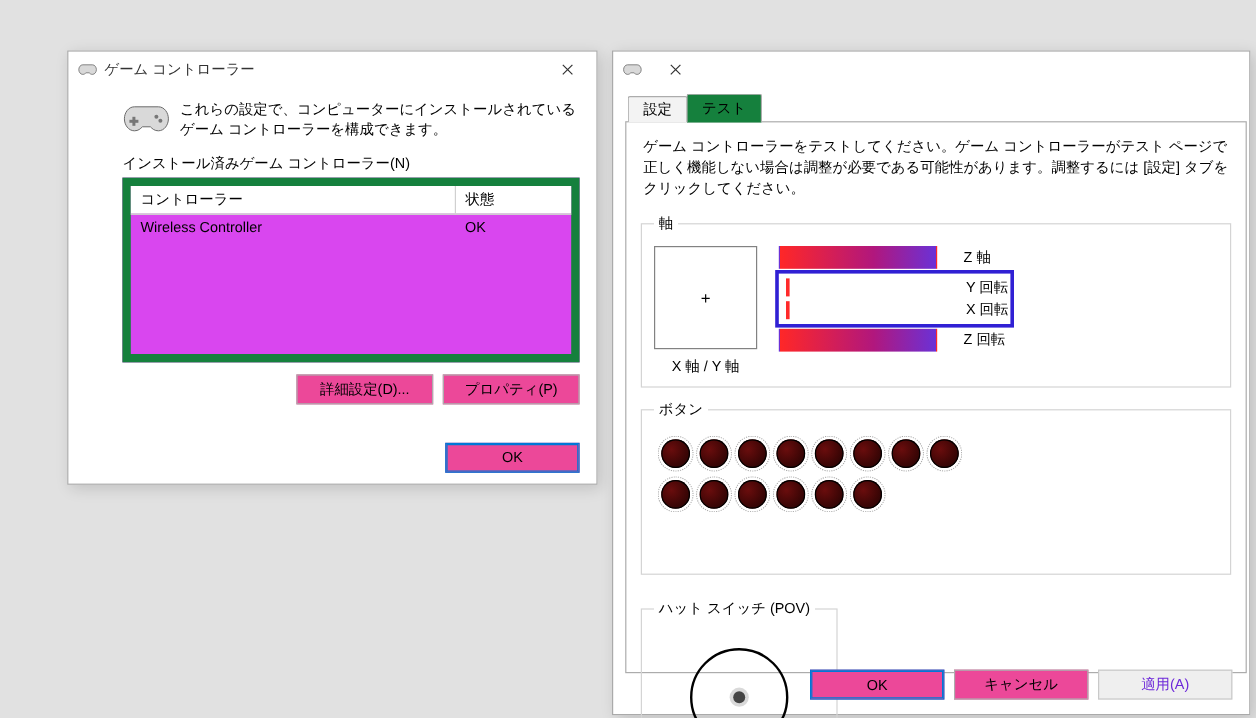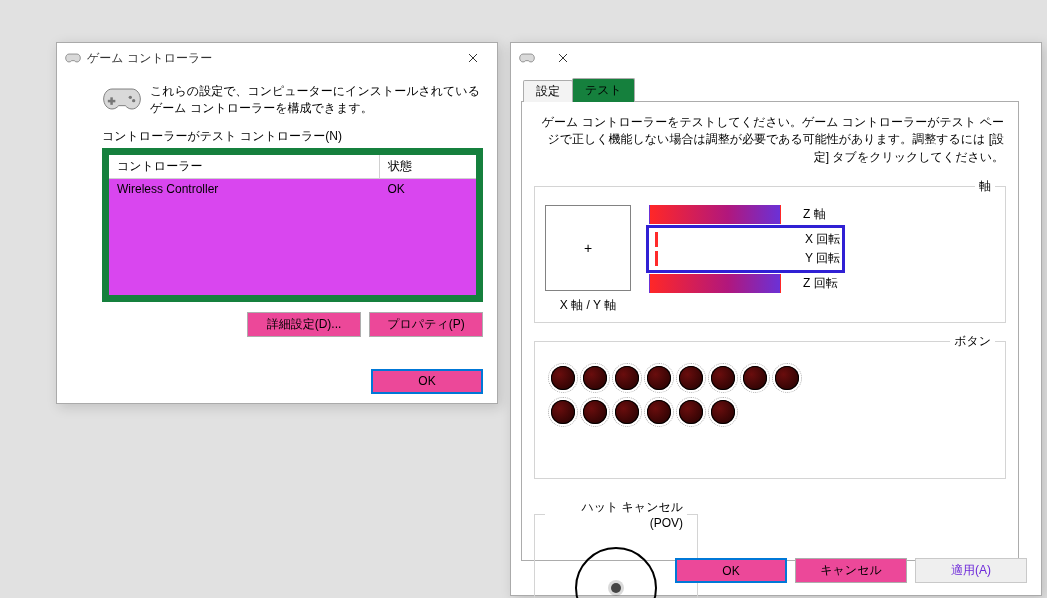--- a/index.html
+++ b/index.html
@@ -66,21 +66,21 @@
     font-size:12px; color:#000;
     cursor:default;
   }
   .btn.default { border-color:#0078d7; box-shadow: inset 0 0 0 1px #0078d7; }
   .btn.disabled { color:#6d28d9; border-color:#c9c9c9; background:#efefef; }
   #win1 .row-mid { text-align:right; margin-top:10px; display:flex; gap:8px; justify-content:flex-end; }
   #win1 .row-bot { text-align:right; margin-top:32px; }
 
   
   #win2 { left: 510px; top: 42px; width: 530px; height: 552px; }
-  #win2 .body { padding: 6px 22px 10px 10px; text-align: right; }
+  #win2 .body { padding: 6px 2px 10px 10px; }
   .tabstrip { display:flex; align-items:flex-end; height:22px; position:relative; top:1px; z-index:2; padding-left:2px; }
   .tab {
     padding:2px 12px; border:1px solid #acacac; border-bottom:none;
     background:#15803d; margin-right:-1px; font-size:12px;
     border-radius:2px 2px 0 0;
   }
   .tab.inactive { background:#f3f3f3; }
   .tab.active { position:relative; z-index:3; padding-top:3px; padding-bottom:3px; }
   .tab-panel {
     border:1px solid #acacac; background:#fff;
@@ -189,21 +189,21 @@
             <path class="mini-ctrl" d="M12 4h24c6 0 10 6 10 12s-4 12-10 12c-4 0-6-2-8-4h-8c-2 2-4 4-8 4-6 0-10-6-10-12s4-12 10-12z"></path>
             <circle cx="34" cy="14" r="2" fill="#777"></circle>
             <circle cx="38" cy="18" r="2" fill="#777"></circle>
             <rect x="10" y="14" width="3" height="9" fill="#777"></rect>
             <rect x="7" y="17" width="9" height="3" fill="#777"></rect>
           </svg>
       </span>
       <div class="intro-text">これらの設定で、コンピューターにインストールされているゲーム コントローラーを構成できます。</div>
     </div>
 
-    <div class="list-label">コントローラーがテスト コントローラー(N)</div>
+    <div class="list-label">インストール済みゲーム コントローラー(N)</div>
     <div class="list-frame">
       <table>
         <thead>
           <tr>
             <th>コントローラー</th>
             <th class="col-status">状態</th>
           </tr>
         </thead>
         <tbody id="win1-rows">
             <tr>
@@ -259,27 +259,27 @@
           <div class="bars-col" id="axis-bars">
               <div class="bar-row">
                 <div class="bar filled-gradient"></div>
                 <span class="bar-label">Z 軸</span>
               </div>
               <div class="highlight-frame">
                 <div class="bar-row">
                   <div class="bar">
                     <div class="tick"></div>
                   </div>
-                  <span class="bar-label">X 回転</span>
+                  <span class="bar-label">Y 回転</span>
                 </div>
                 <div class="bar-row">
                   <div class="bar">
                     <div class="tick"></div>
                   </div>
-                  <span class="bar-label">Y 回転</span>
+                  <span class="bar-label">X 回転</span>
                 </div>
               </div>
               <div class="bar-row">
                 <div class="bar filled-gradient"></div>
                 <span class="bar-label">Z 回転</span>
               </div>
             </div>
         </div>
       </fieldset>
 
@@ -304,21 +304,21 @@
                   <div class="dot"></div>
                   <div class="dot"></div>
                   <div class="dot"></div>
                   <div class="dot"></div>
                 </div>
               </div>
           </fieldset>
         </div>
         <div class="right">
           <fieldset class="group pov-group">
-            <legend>ハット キャンセル (POV)</legend>
+            <legend>ハット スイッチ (POV)</legend>
             <div class="pov-circle">
               <div class="pov-center"></div>
             </div>
           </fieldset>
         </div>
       </div>
     </div>
 
     <div class="footer">
       <span class="btn default" style="min-width:86px">OK</span>

